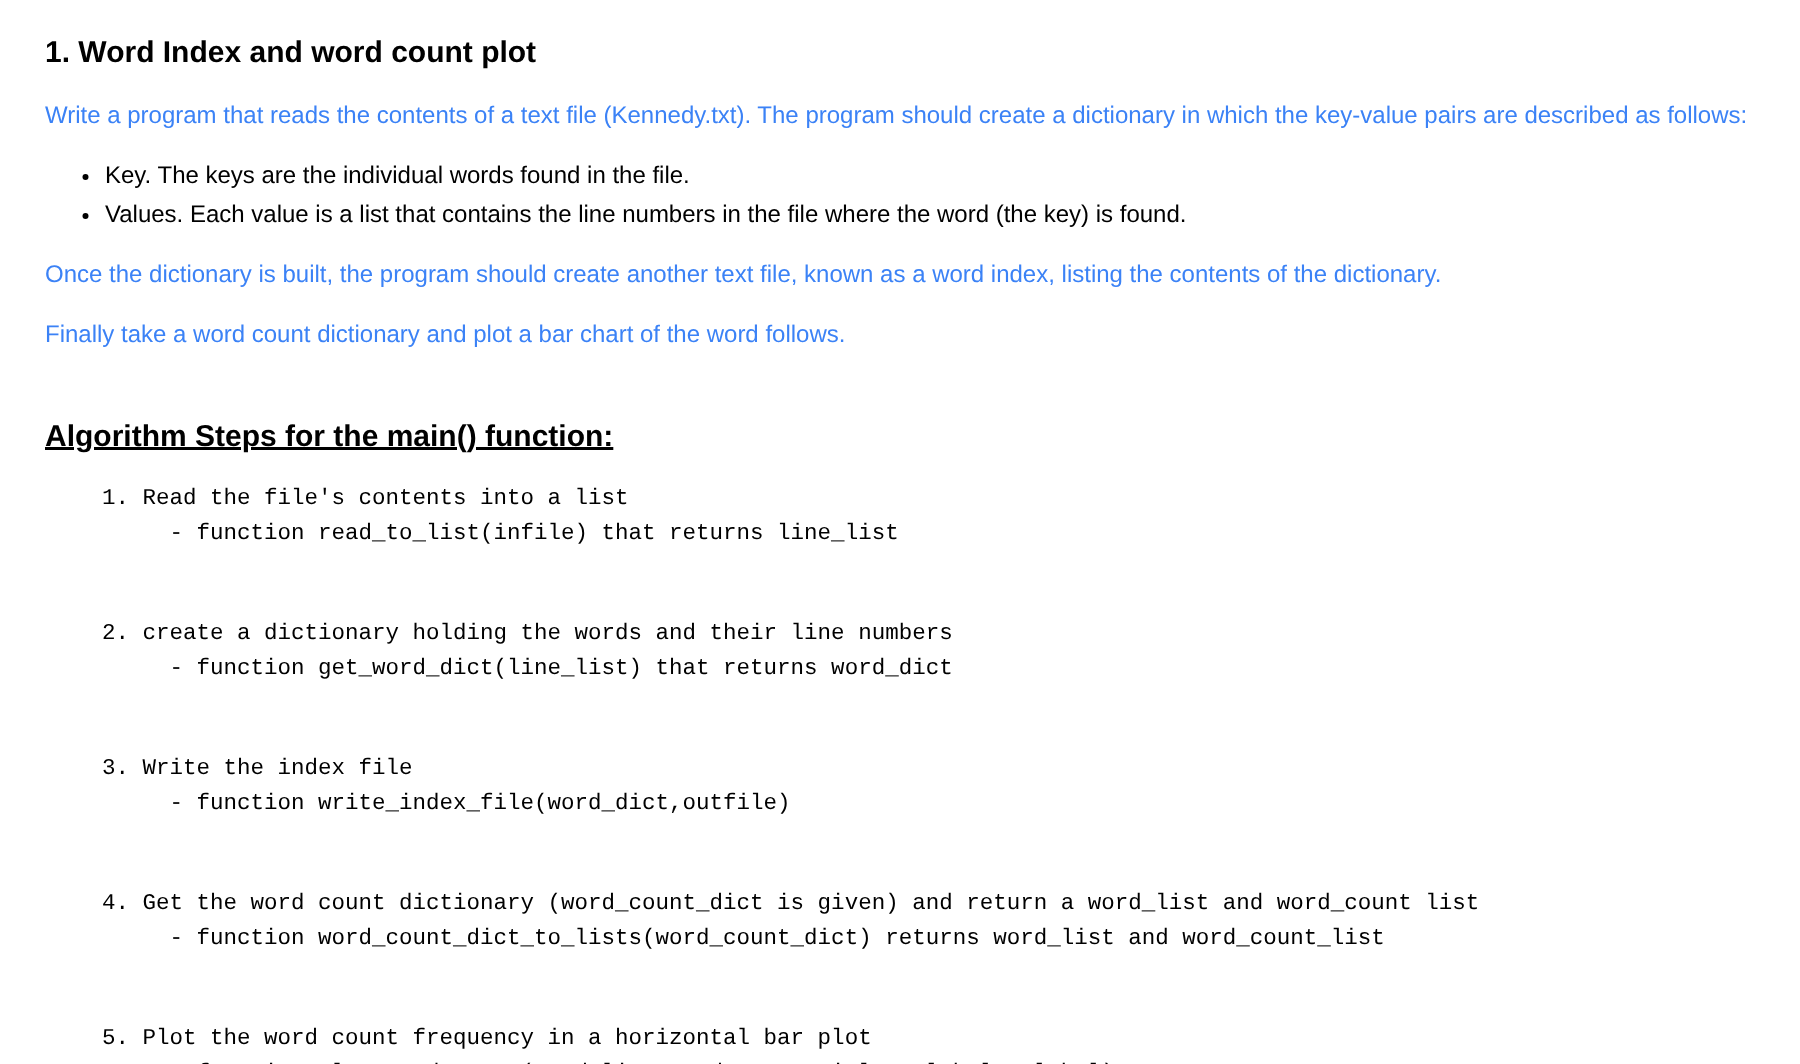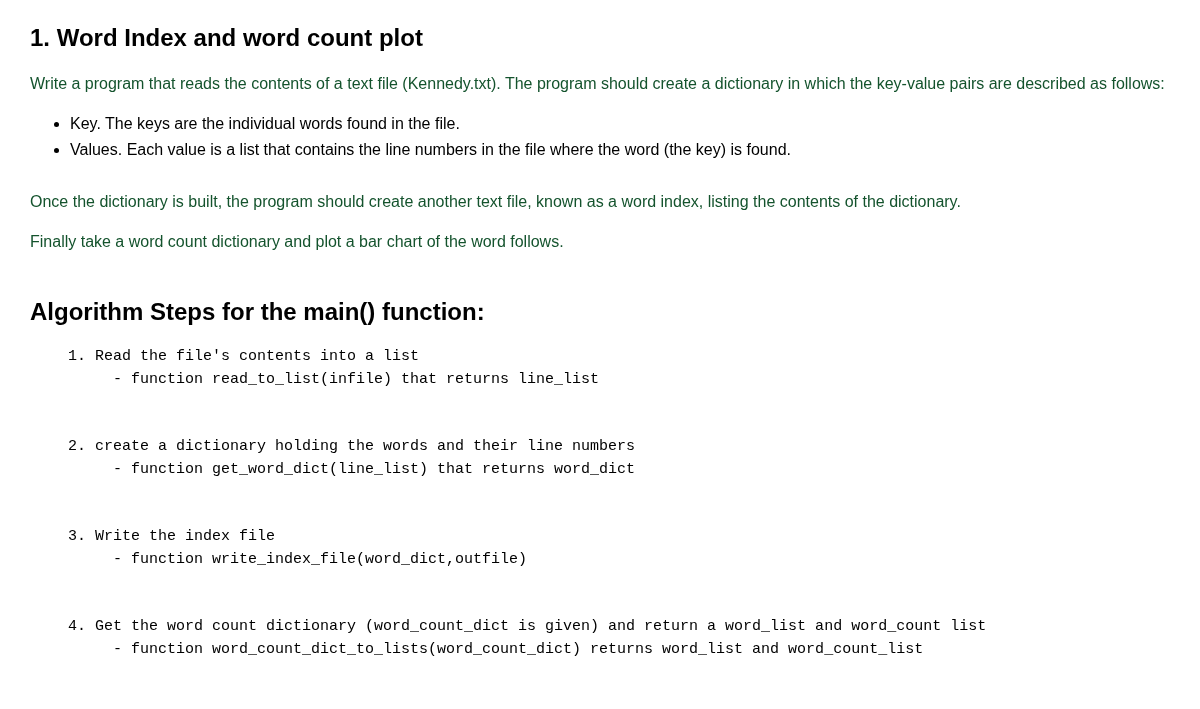--- a/index.html
+++ b/index.html
@@ -10,44 +10,45 @@
     body {
       font-family: -apple-system, BlinkMacSystemFont, "Segoe UI", Helvetica, Arial, sans-serif;
       font-size: 16px;
       line-height: 1.5;
       color: #000;
       background: #fff;
       padding: 20px 30px;
       width: 1200px;
     }
     h2.main-heading {
-      font-size: 24px;
+      font-size: 20px;
       font-weight: 700;
       margin-bottom: 16px;
       color: #000;
     }
     p {
       margin-bottom: 16px;
-      color: #14532d;
+      color: #3b82f6;
     }
     ul.bullet-list {
-      margin-bottom: 28px;
+      margin-bottom: 16px;
       padding-left: 40px;
     }
     ul.bullet-list li {
       list-style-type: disc;
       margin-bottom: 2px;
       color: #000;
     }
     h3.sub-heading {
-      font-size: 24px;
+      font-size: 20px;
       font-weight: 700;
       margin-top: 40px;
       margin-bottom: 16px;
       color: #000;
+      text-decoration: underline;
     }
     pre.algorithm {
       font-family: "Consolas", "Monaco", "Courier New", monospace;
       font-size: 15px;
       line-height: 1.5;
       white-space: pre;
       color: #000;
       margin-left: 20px;
     }
   </style>

